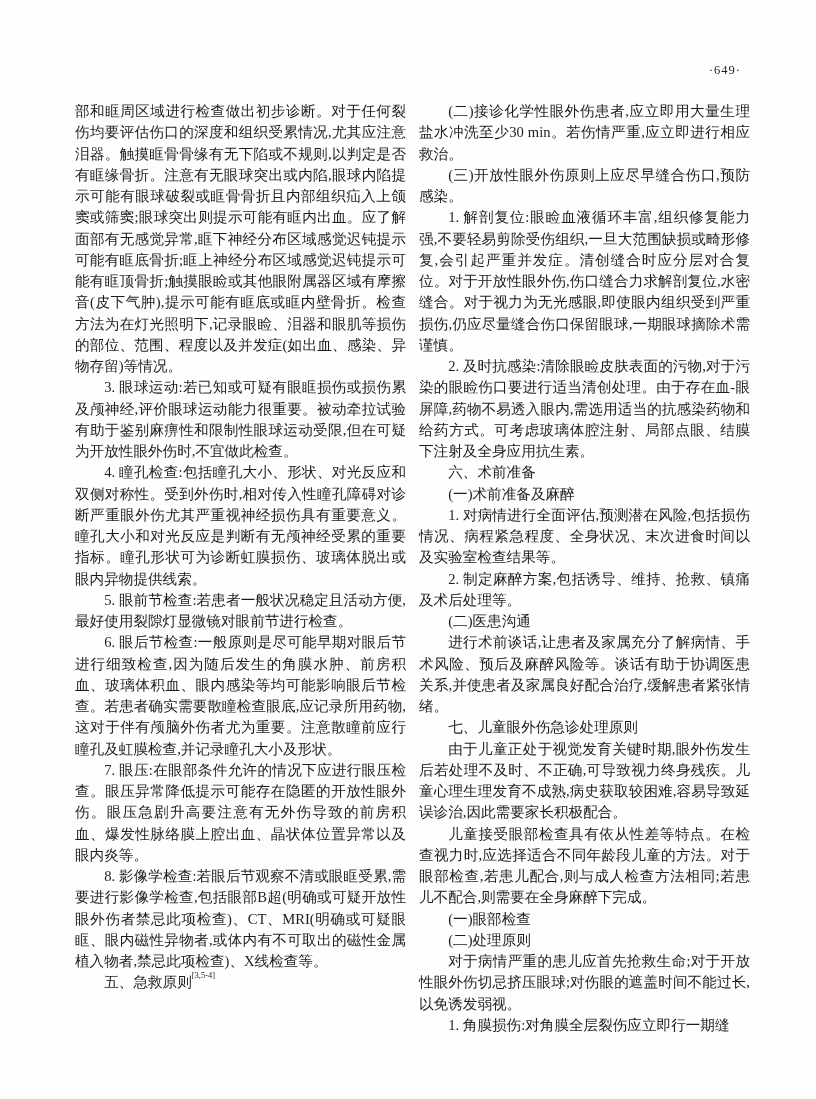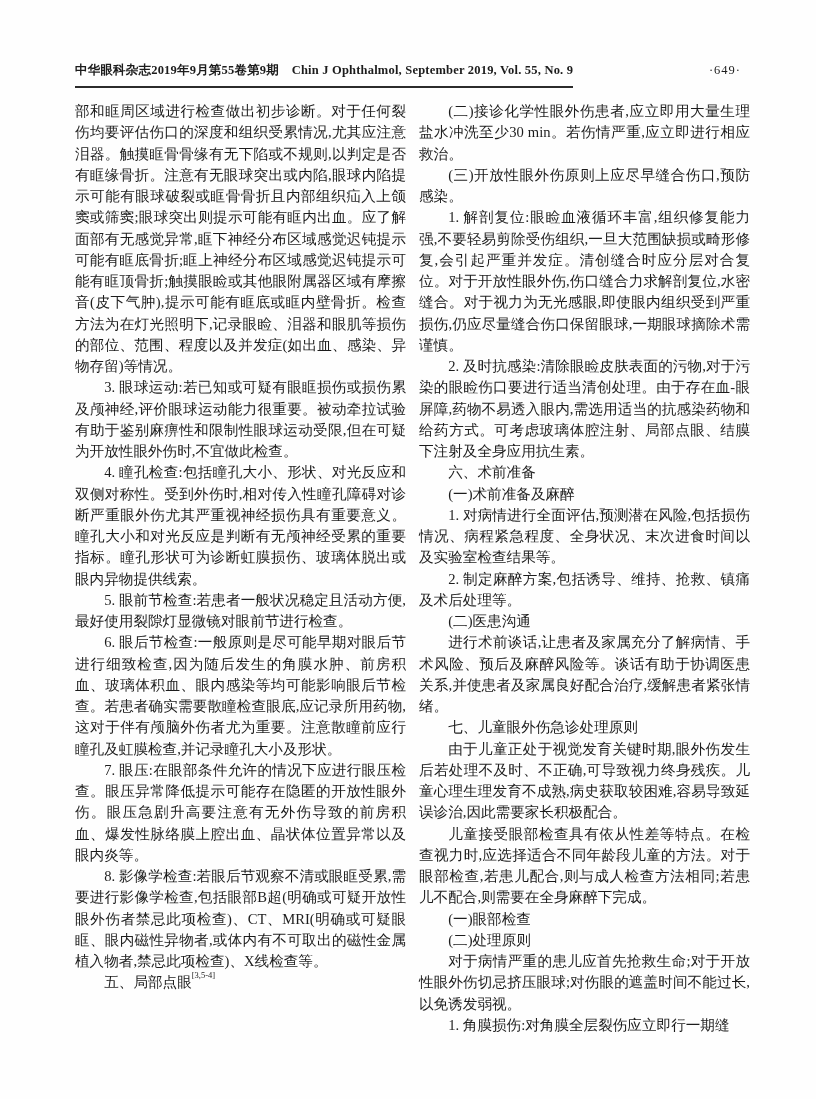--- a/index.html
+++ b/index.html
@@ -67,33 +67,32 @@
     top: -0.45em;
     letter-spacing: 0;
   }
 </style>
 </head>
 <body>
 
 <div class="page">
 
   <div class="running-head">
-    <span class="journal-line">中华眼科杂志2019年9月第55卷第9期　Chin J Ophthalmol, September 2019, Vol. 55, No. 9</span>
     <span class="page-number">·649·</span>
   </div>
 
   <div class="col col-left" id="col-left">
       <p class="noindent "><span>部和眶周区域进行检查做出初步诊断。对于任何裂伤均要评估伤口的深度和组织受累情况,尤其应注意泪器。触摸眶骨骨缘有无下陷或不规则,以判定是否有眶缘骨折。注意有无眼球突出或内陷,眼球内陷提示可能有眼球破裂或眶骨骨折且内部组织疝入上颌窦或筛窦;眼球突出则提示可能有眶内出血。应了解面部有无感觉异常,眶下神经分布区域感觉迟钝提示可能有眶底骨折;眶上神经分布区域感觉迟钝提示可能有眶顶骨折;触摸眼睑或其他眼附属器区域有摩擦音(皮下气肿),提示可能有眶底或眶内壁骨折。检查方法为在灯光照明下,记录眼睑、泪器和眼肌等损伤的部位、范围、程度以及并发症(如出血、感染、异物存留)等情况。</span></p>
       <p class=""><span>3. 眼球运动:若已知或可疑有眼眶损伤或损伤累及颅神经,评价眼球运动能力很重要。被动牵拉试验有助于鉴别麻痹性和限制性眼球运动受限,但在可疑为开放性眼外伤时,不宜做此检查。</span></p>
       <p class=""><span>4. 瞳孔检查:包括瞳孔大小、形状、对光反应和双侧对称性。受到外伤时,相对传入性瞳孔障碍对诊断严重眼外伤尤其严重视神经损伤具有重要意义。瞳孔大小和对光反应是判断有无颅神经受累的重要指标。瞳孔形状可为诊断虹膜损伤、玻璃体脱出或眼内异物提供线索。</span></p>
       <p class=""><span>5. 眼前节检查:若患者一般状况稳定且活动方便,最好使用裂隙灯显微镜对眼前节进行检查。</span></p>
       <p class=""><span>6. 眼后节检查:一般原则是尽可能早期对眼后节进行细致检查,因为随后发生的角膜水肿、前房积血、玻璃体积血、眼内感染等均可能影响眼后节检查。若患者确实需要散瞳检查眼底,应记录所用药物,这对于伴有颅脑外伤者尤为重要。注意散瞳前应行瞳孔及虹膜检查,并记录瞳孔大小及形状。</span></p>
       <p class=""><span>7. 眼压:在眼部条件允许的情况下应进行眼压检查。眼压异常降低提示可能存在隐匿的开放性眼外伤。眼压急剧升高要注意有无外伤导致的前房积血、爆发性脉络膜上腔出血、晶状体位置异常以及眼内炎等。</span></p>
       <p class=""><span>8. 影像学检查:若眼后节观察不清或眼眶受累,需要进行影像学检查,包括眼部B超(明确或可疑开放性眼外伤者禁忌此项检查)、CT、MRI(明确或可疑眼眶、眼内磁性异物者,或体内有不可取出的磁性金属植入物者,禁忌此项检查)、X线检查等。</span></p>
-      <p class="bold"><span>五、局部点眼</span><sup>[3,5-4]</sup></p>
+      <p class="bold"><span>五、急救原则</span><sup>[3,5-4]</sup></p>
     </div>
 
   <div class="col col-right" id="col-right">
       <p class=""><span>(二)接诊化学性眼外伤患者,应立即用大量生理盐水冲洗至少30 min。若伤情严重,应立即进行相应救治。</span></p>
       <p class=""><span>(三)开放性眼外伤原则上应尽早缝合伤口,预防感染。</span></p>
       <p class=""><span>1. 解剖复位:眼睑血液循环丰富,组织修复能力强,不要轻易剪除受伤组织,一旦大范围缺损或畸形修复,会引起严重并发症。清创缝合时应分层对合复位。对于开放性眼外伤,伤口缝合力求解剖复位,水密缝合。对于视力为无光感眼,即使眼内组织受到严重损伤,仍应尽量缝合伤口保留眼球,一期眼球摘除术需谨慎。</span></p>
       <p class=""><span>2. 及时抗感染:清除眼睑皮肤表面的污物,对于污染的眼睑伤口要进行适当清创处理。由于存在血-眼屏障,药物不易透入眼内,需选用适当的抗感染药物和给药方式。可考虑玻璃体腔注射、局部点眼、结膜下注射及全身应用抗生素。</span></p>
       <p class="bold"><span>六、术前准备</span></p>
       <p class=""><span>(一)术前准备及麻醉</span></p>
       <p class=""><span>1. 对病情进行全面评估,预测潜在风险,包括损伤情况、病程紧急程度、全身状况、末次进食时间以及实验室检查结果等。</span></p>

